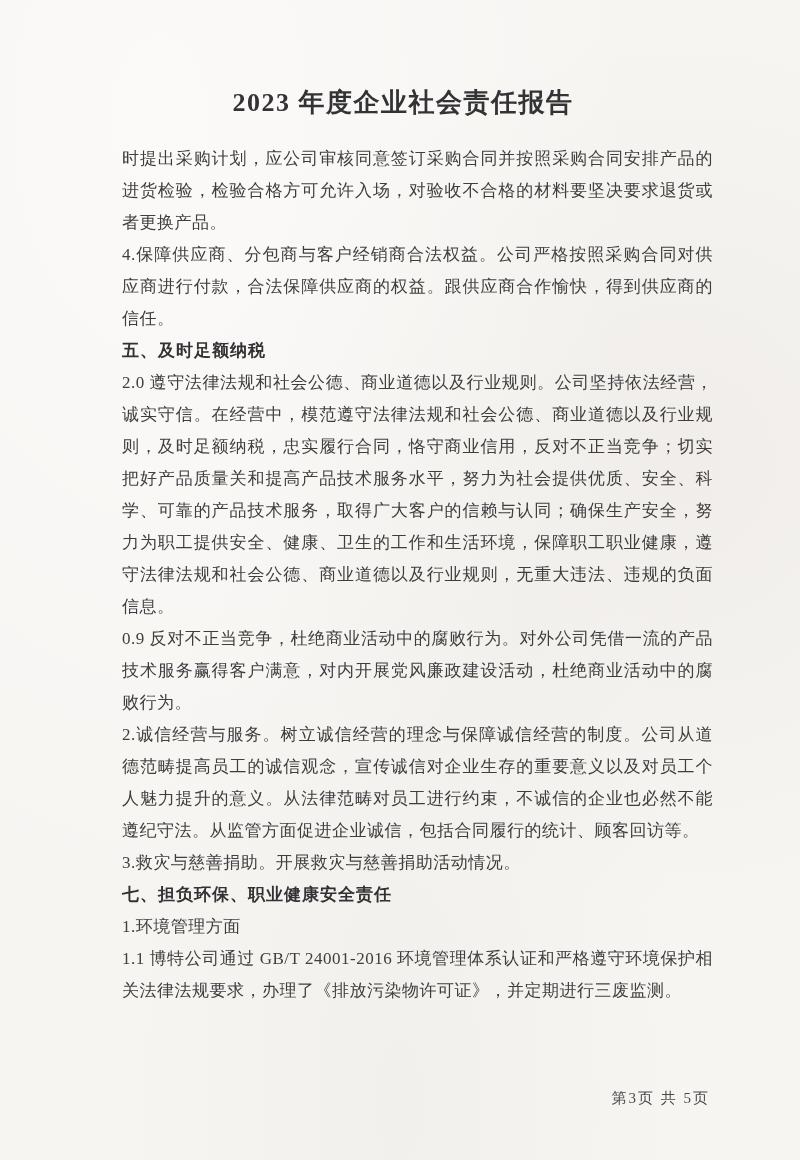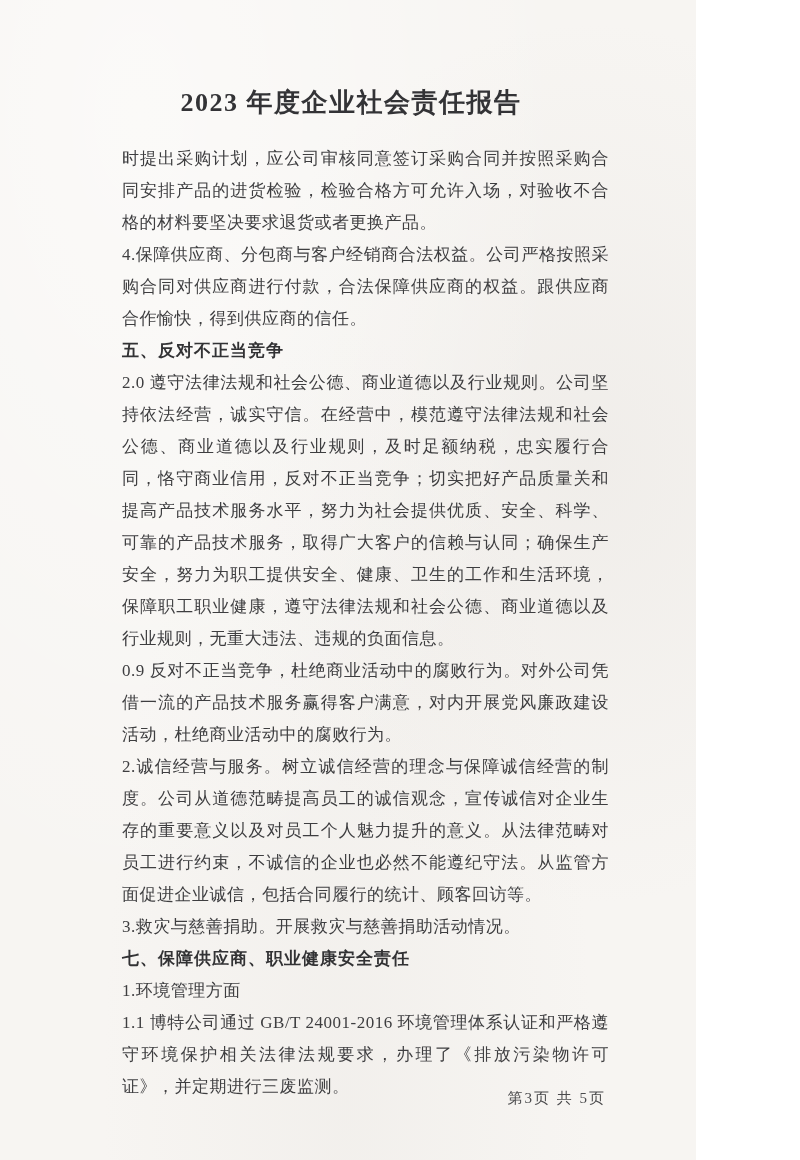--- a/index.html
+++ b/index.html
@@ -9,21 +9,21 @@
     height: 1160px;
     overflow: hidden;
   }
 
   body {
     font-family: "Liberation Serif", "DejaVu Serif", serif;
   }
 
   .scan-page {
     position: relative;
-    width: 696px;
+    width: 800px;
     height: 1160px;
     background-color: #f7f5f2;
     background-image:
       radial-gradient(ellipse at 20% 10%, rgba(255,255,255,0.5) 0%, rgba(255,255,255,0) 55%),
       radial-gradient(ellipse at 85% 40%, rgba(208,202,196,0.18) 0%, rgba(208,202,196,0) 45%),
       radial-gradient(ellipse at 50% 95%, rgba(214,209,203,0.15) 0%, rgba(214,209,203,0) 50%);
     color: #3c3c3e;
   }
 
   .content {
@@ -70,24 +70,24 @@
 </style>
 </head>
 <body>
 
 <div class="scan-page">
   <div class="content">
     <h1 class="doc-title">2023 年度企业社会责任报告</h1>
     <div class="paragraphs">
         <p class="body">时提出采购计划，应公司审核同意签订采购合同并按照采购合同安排产品的进货检验，检验合格方可允许入场，对验收不合格的材料要坚决要求退货或者更换产品。</p>
         <p class="body">4.保障供应商、分包商与客户经销商合法权益。公司严格按照采购合同对供应商进行付款，合法保障供应商的权益。跟供应商合作愉快，得到供应商的信任。</p>
-        <p class="heading">五、反对不正当竞争</p>
+        <p class="heading">五、及时足额纳税</p>
         <p class="body">2.0 遵守法律法规和社会公德、商业道德以及行业规则。公司坚持依法经营，诚实守信。在经营中，模范遵守法律法规和社会公德、商业道德以及行业规则，及时足额纳税，忠实履行合同，恪守商业信用，反对不正当竞争；切实把好产品质量关和提高产品技术服务水平，努力为社会提供优质、安全、科学、可靠的产品技术服务，取得广大客户的信赖与认同；确保生产安全，努力为职工提供安全、健康、卫生的工作和生活环境，保障职工职业健康，遵守法律法规和社会公德、商业道德以及行业规则，无重大违法、违规的负面信息。</p>
         <p class="body">0.9 反对不正当竞争，杜绝商业活动中的腐败行为。对外公司凭借一流的产品技术服务赢得客户满意，对内开展党风廉政建设活动，杜绝商业活动中的腐败行为。</p>
         <p class="body">2.诚信经营与服务。树立诚信经营的理念与保障诚信经营的制度。公司从道德范畴提高员工的诚信观念，宣传诚信对企业生存的重要意义以及对员工个人魅力提升的意义。从法律范畴对员工进行约束，不诚信的企业也必然不能遵纪守法。从监管方面促进企业诚信，包括合同履行的统计、顾客回访等。</p>
         <p class="body">3.救灾与慈善捐助。开展救灾与慈善捐助活动情况。</p>
-        <p class="heading">七、保障供应商、职业健康安全责任</p>
+        <p class="heading">七、担负环保、职业健康安全责任</p>
         <p class="body">1.环境管理方面</p>
         <p class="body">1.1 博特公司通过 GB/T 24001-2016 环境管理体系认证和严格遵守环境保护相关法律法规要求，办理了《排放污染物许可证》，并定期进行三废监测。</p>
       </div>
   </div>
   <div class="page-footer">第3页 共 5页</div>
 </div>
 
 </body></html>

